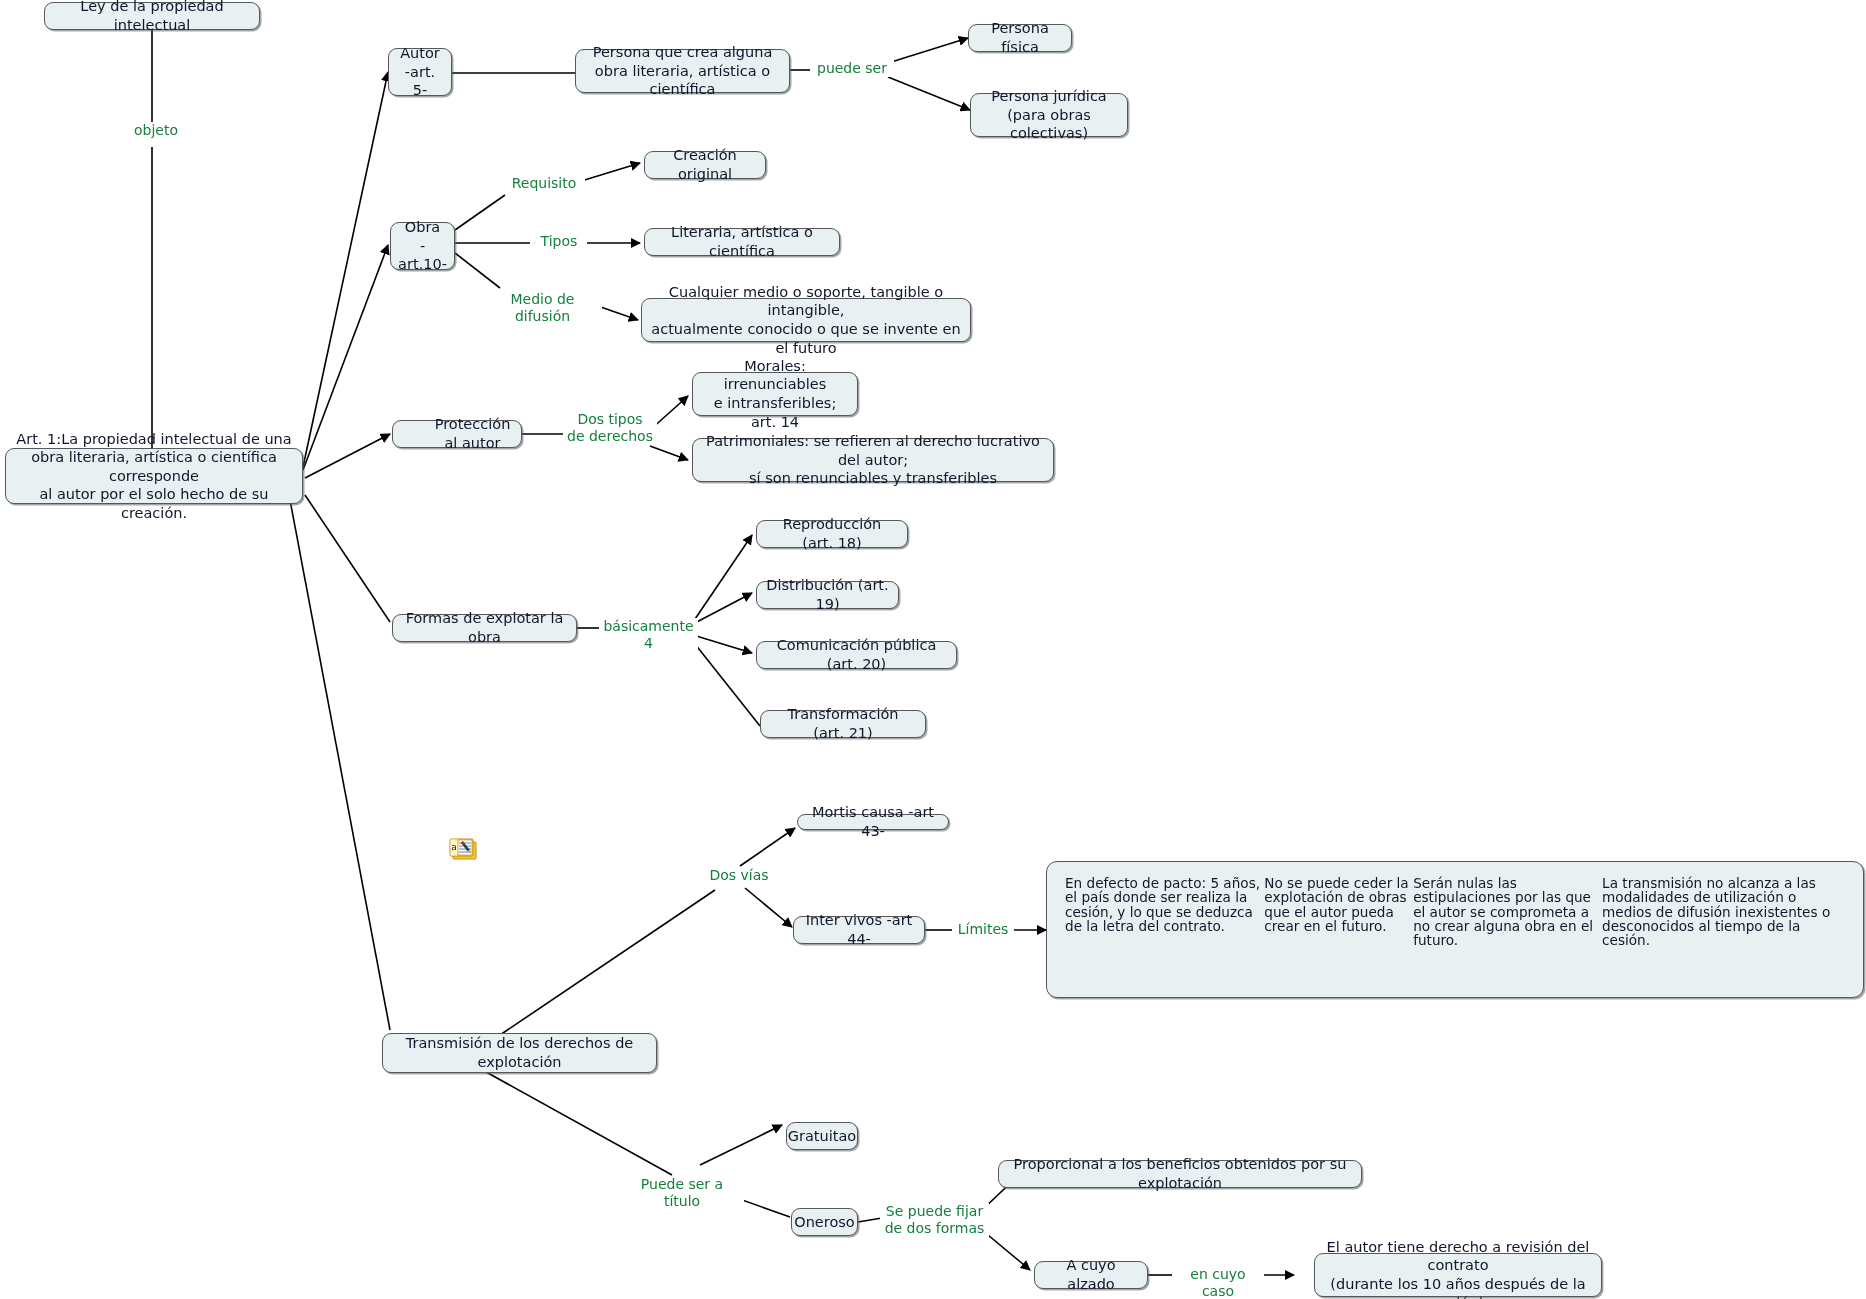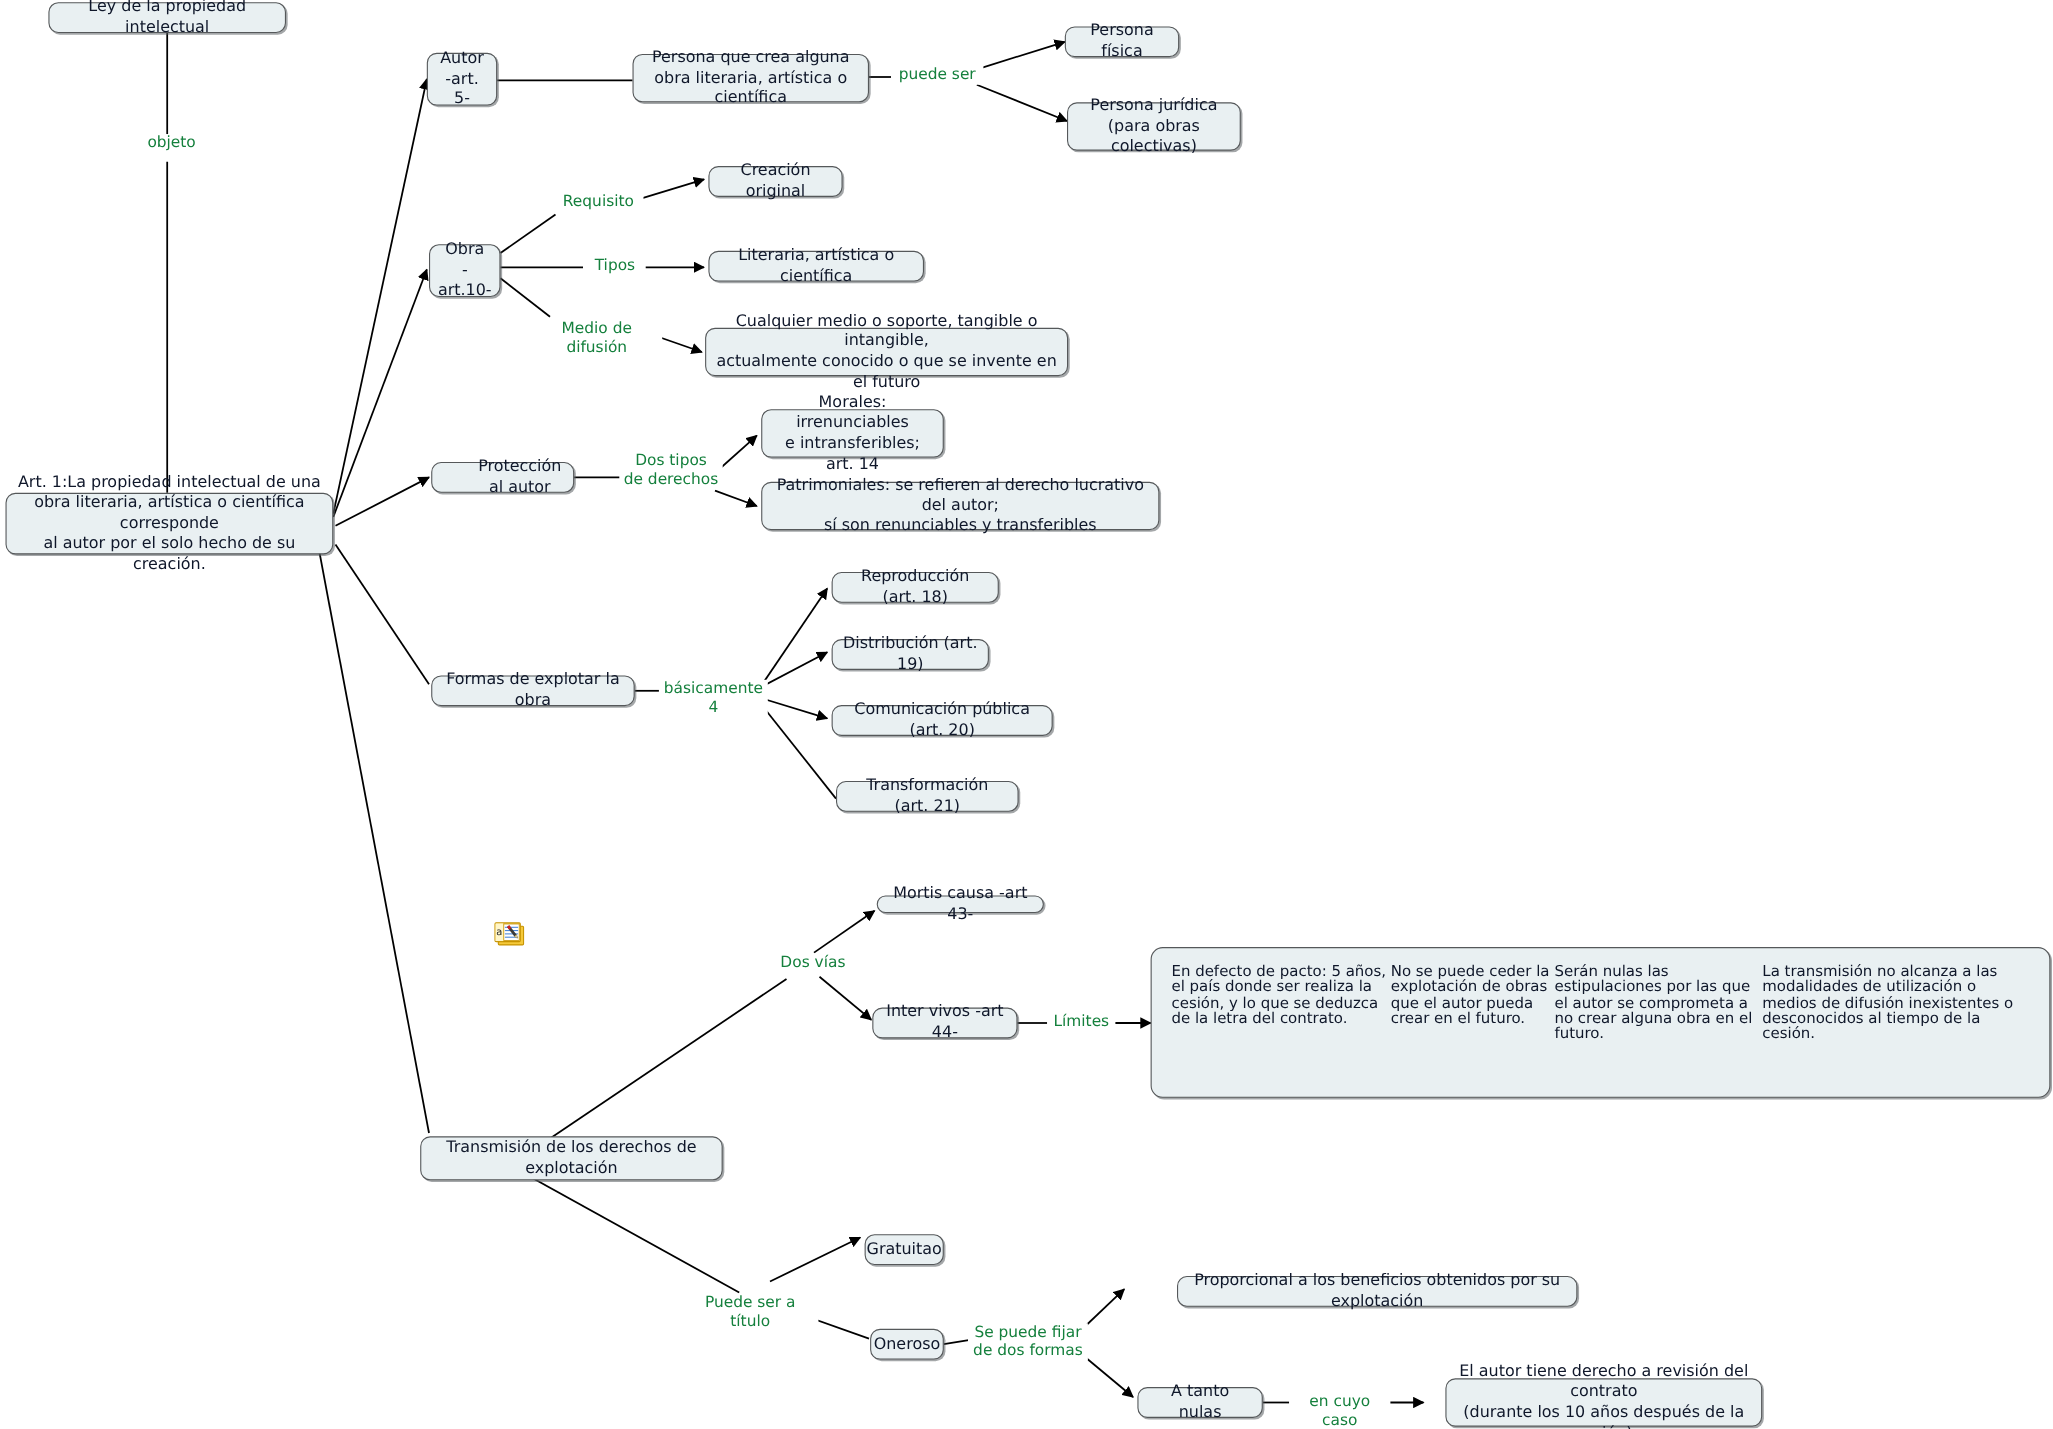--- a/index.html
+++ b/index.html
@@ -202,23 +202,23 @@
     <span class="para">En defecto de pacto: 5 años,  el país donde ser realiza la cesión, y lo que se deduzca de la letra del contrato.</span>
     <span class="para">No se puede ceder la explotación de obras que el autor pueda crear en el futuro.</span>
     <span class="para">Serán nulas las estipulaciones por las que el autor se comprometa a no crear alguna obra en el futuro.</span>
     <span class="para">La transmisión no alcanza a las modalidades de utilización o medios de difusión inexistentes o desconocidos al tiempo de la cesión.</span>
   </div>
 
   <div class="node" style="left:786px; top:1122px; width:72px; height:28px;">Gratuitao</div>
 
   <div class="node" style="left:791px; top:1208px; width:67px; height:28px;">Oneroso</div>
 
-  <div class="node" style="left:1070px; top:1160px; width:364px; height:28px;">Proporcional a los beneficios obtenidos por su explotación</div>
-
-  <div class="node" style="left:1034px; top:1261px; width:114px; height:28px;">A tanto nulas</div>
+  <div class="node" style="left:998px; top:1160px; width:364px; height:28px;">Proporcional a los beneficios obtenidos por su explotación</div>
+
+  <div class="node" style="left:1034px; top:1261px; width:114px; height:28px;">A cuyo alzado</div>
 
   <div class="node" style="left:1294px; top:1253px; width:288px; height:44px;margin-left:20px;">El autor tiene derecho a revisión del contrato
 (durante los 10 años después de la cesión)</div>
 
   <div class="link-label" style="left:128px; top:122px; width:52px;">objeto</div>
 
   <div class="link-label" style="left:810px; top:60px; width:80px;">puede ser</div>
 
   <div class="link-label" style="left:503px; top:175px; width:78px;">Requisito</div>
 

